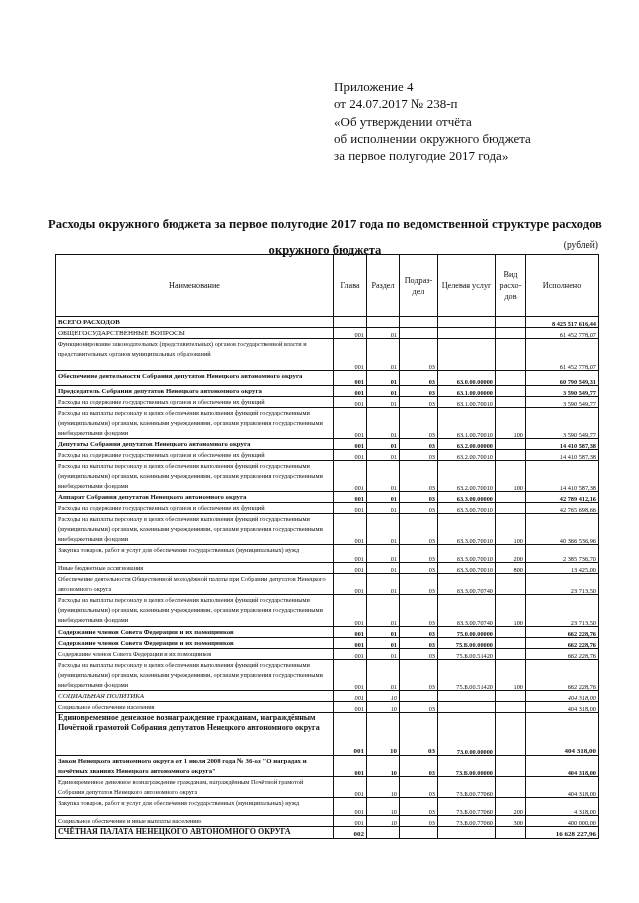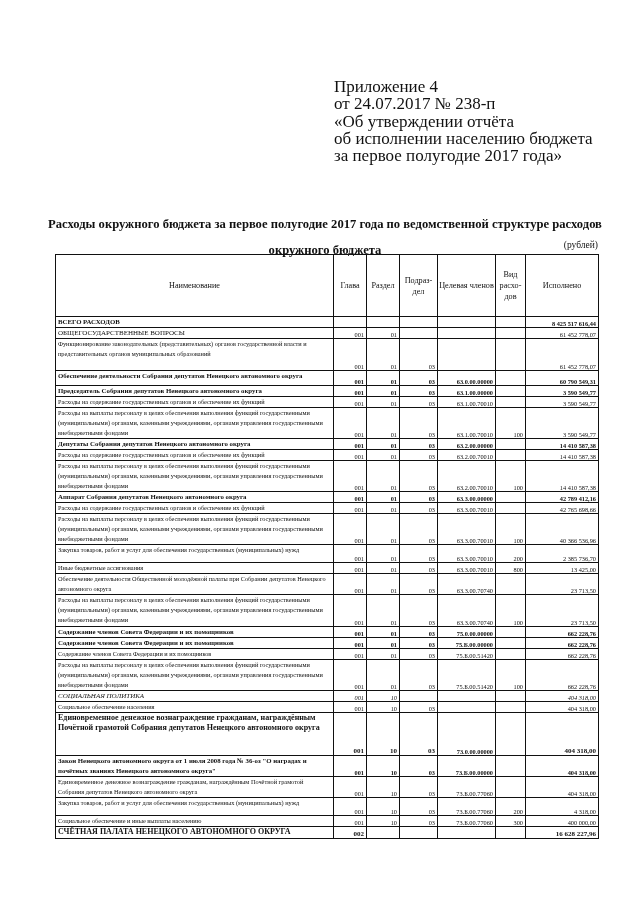--- a/index.html
+++ b/index.html
@@ -1,18 +1,18 @@
 <!DOCTYPE html>
 <html><head>
 <meta charset="utf-8">
 <style>
   html, body { margin:0; padding:0; background:#ffffff; }
   body { width:639px; height:903px; position:relative; overflow:hidden;
          font-family:"Liberation Serif", serif; color:#111; }
-  .appendix { position:absolute; left:334px; top:78px; font-size:17px; line-height:17.3px; }
+  .appendix { position:absolute; left:334px; top:78px; font-size:13px; line-height:17.3px; }
   .appendix div { white-space:nowrap; }
   .title { position:absolute; left:40px; top:211px; width:570px; text-align:center;
            font-weight:bold; font-size:12.6px; line-height:26px; }
   .units { position:absolute; right:41px; top:240px; font-size:9.5px; }
   table.budget { position:absolute; left:55px; top:254px; width:543px;
                  border-collapse:collapse; table-layout:fixed; font-size:6.3px; }
   table.budget td, table.budget th { border:1px solid #111; padding:0 2px; overflow:hidden; }
   table.budget th { font-weight:normal; font-size:8.2px; text-align:center; vertical-align:middle; line-height:11px; padding:0 1px; }
   col.c-name { width:278px; } col.c-gl { width:33px; } col.c-rz { width:33px; }
   col.c-pr { width:38px; } col.c-cs { width:58px; } col.c-vr { width:30px; } col.c-sum { width:73px; }
@@ -26,21 +26,21 @@
   tr.big td.sum, tr.big td.code { font-size:7px; }
   tr.cap td.name { font-size:7px; }
 </style>
 </head>
 <body>
 
 <div class="appendix">
   <div>Приложение 4</div>
   <div>от 24.07.2017 № 238-п</div>
   <div>«Об утверждении отчёта</div>
-  <div>об исполнении населению бюджета</div>
+  <div>об исполнении окружного бюджета</div>
   <div>за первое полугодие 2017 года»</div>
 </div>
 
 <div class="title">Расходы окружного бюджета за первое полугодие 2017 года по ведомственной структуре расходов окружного бюджета</div>
 <div class="units">(рублей)</div>
 
 <table class="budget">
   <colgroup>
     <col class="c-name">
       <col class="c-gl">
@@ -49,21 +49,21 @@
       <col class="c-cs">
       <col class="c-vr">
       <col class="c-sum">
   </colgroup>
   <thead>
     <tr style="height:62px">
       <th>Наименование</th>
       <th>Глава</th>
       <th>Раздел</th>
       <th>Подраз-дел</th>
-      <th>Целевая членов</th>
+      <th>Целевая услуг</th>
       <th>Вид расхо-дов</th>
       <th>Исполнено</th>
     </tr>
   </thead>
   <tbody id="tbody">
       <tr class="b" style="height: 11px;">
         <td class="name">ВСЕГО РАСХОДОВ</td>
         <td class="code"></td>
         <td class="code"></td>
         <td class="code"></td>

